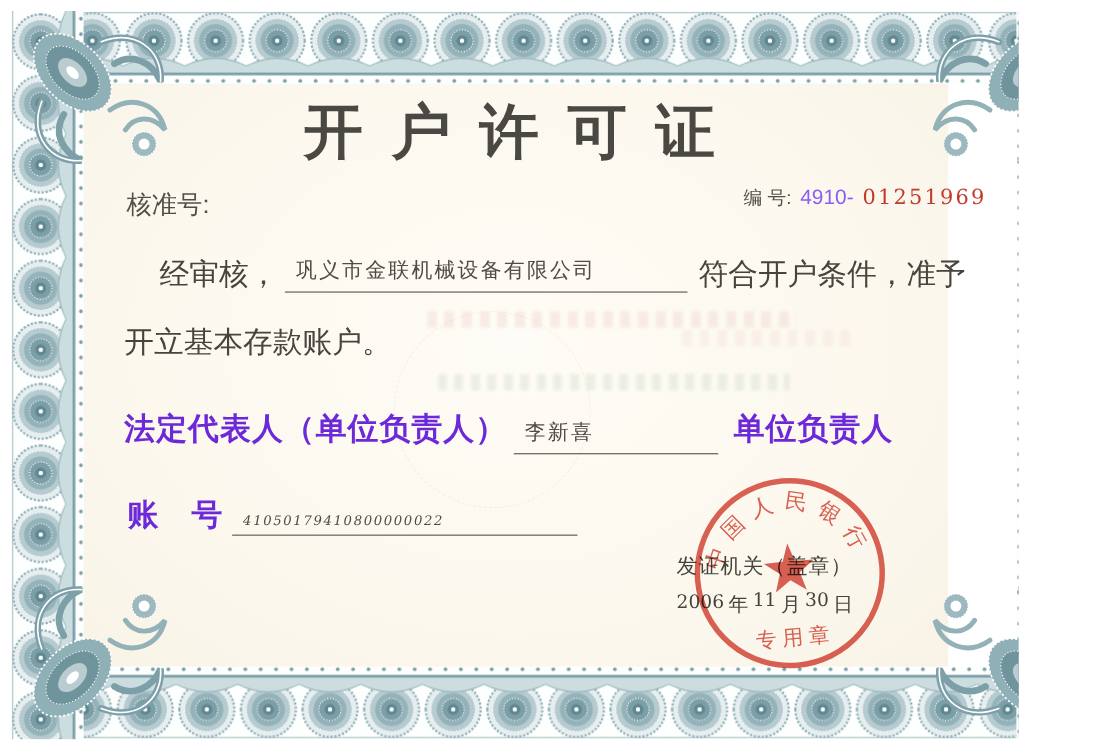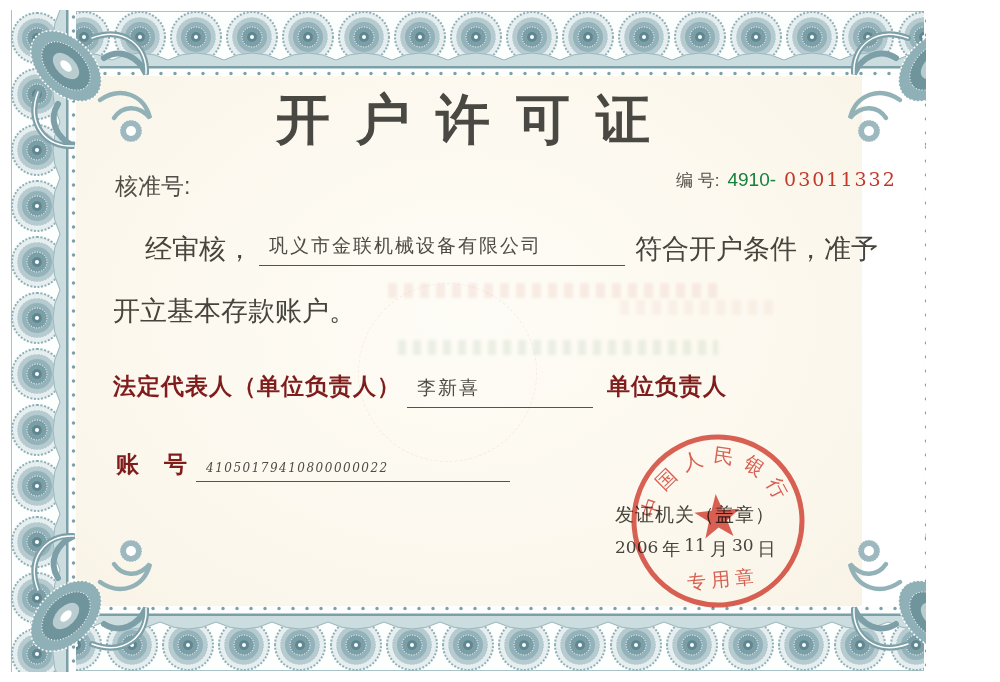--- a/index.html
+++ b/index.html
@@ -31,36 +31,36 @@
     position:absolute;left:0;right:0;top:84px;text-align:center;
     font-family:"DejaVu Serif",serif;font-weight:700;font-size:54px;
     letter-spacing:26px;padding-left:26px;color:#4a4842;
   }
   .lbl{color:#504e47;}
   .serif-num{font-family:"DejaVu Serif",serif;}
   .approval-label{position:absolute;left:115px;top:171px;font-size:23px;}
   .approval-value{position:absolute;left:187px;top:166px;font-size:18px;letter-spacing:1px;color:#4c4a43;}
   .serial-group{position:absolute;left:676px;top:168px;display:flex;align-items:baseline;gap:8px;}
   .serial-label{font-size:17px;}
-  .serial-prefix{font-size:19px;color:#15803d;}
+  .serial-prefix{font-size:19px;color:#8b5cf6;}
   .serial-number{font-size:19px;letter-spacing:2px;color:#c2392a;font-family:"DejaVu Serif",serif;}
   .body-line1{position:absolute;left:145px;top:231px;display:flex;align-items:center;}
   .big{font-size:27px;font-weight:500;color:#46443d;}
   .fill-blank{
     display:inline-block;border-bottom:1px solid #55534b;
     font-size:19px;letter-spacing:2px;color:#4e4c45;
     padding:0 8px 6px 10px;white-space:nowrap;
   }
   .company-blank{width:348px;margin-left:6px;}
   .body-tail{margin-left:10px;}
   .body-line2{position:absolute;left:113px;top:293px;}
   .field-row{position:absolute;display:flex;align-items:baseline;}
   .row-rep{left:113px;top:371px;}
   .row-account{left:116px;top:449px;}
-  .field-label{font-size:23px;font-weight:600;color:#7f1d1d;letter-spacing:1px;}
+  .field-label{font-size:28px;font-weight:600;color:#6d28d9;letter-spacing:1px;}
   .rep-blank{width:168px;margin-left:6px;}
   .bank-label{margin-left:14px;}
   .bank-blank{width:248px;margin-left:6px;}
   .account-blank{width:296px;margin-left:8px;font-family:"DejaVu Serif",serif;font-size:12px;letter-spacing:1.5px;font-style:italic;}
   .issuer{position:absolute;left:615px;top:502px;}
   .issuer-label{font-size:19px;color:#45433c;letter-spacing:1px;}
   .issuer-date{margin-top:9px;font-size:18px;display:flex;align-items:baseline;color:#45433c;}
   .issuer-date .num{font-family:"DejaVu Serif",serif;font-size:17px;position:relative;top:-4px;margin:0 4px;}
   .issuer-date .num.year{top:-2px;margin-left:0;}
   .seal{position:absolute;left:628px;top:428px;opacity:.85;mix-blend-mode:multiply;transform:rotate(-5deg);}
@@ -149,21 +149,21 @@
       </g>
   </svg>
 
   <div class="title">开户许可证</div>
 
   <span class="approval-label lbl">核准号:</span>
 
   <div class="serial-group">
     <span class="serial-label lbl">编 号:</span>
     <span class="serial-prefix">4910-</span>
-    <span class="serial-number">03011332</span>
+    <span class="serial-number">01251969</span>
   </div>
 
   <div class="body-line1">
     <span class="big">经审核，</span>
     <span class="fill-blank company-blank">巩义市金联机械设备有限公司</span>
     <span class="big body-tail">符合开户条件，准予</span>
   </div>
   <div class="body-line2 big">开立基本存款账户。</div>
 
   <div class="field-row row-rep">

